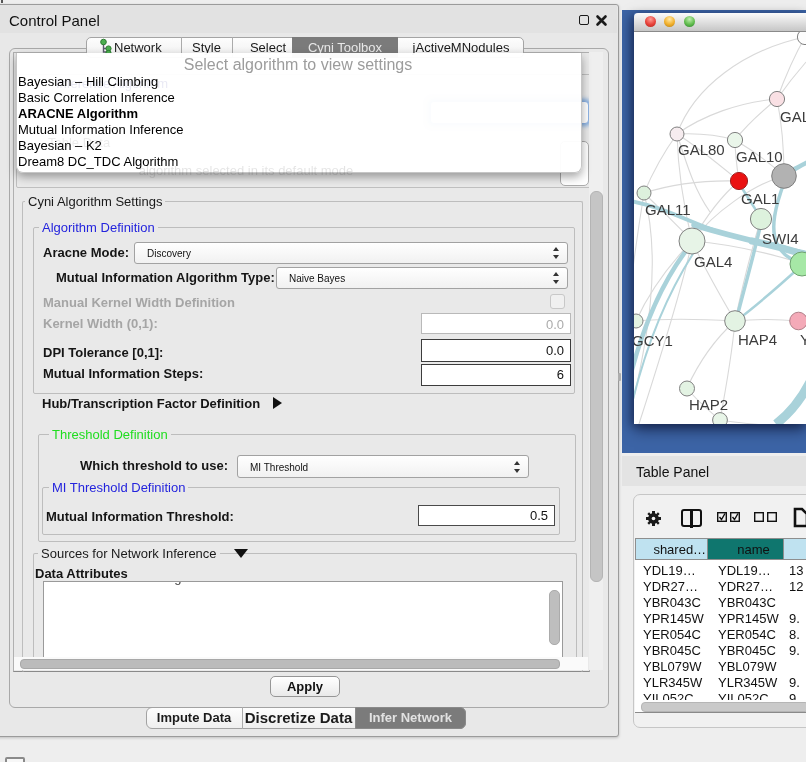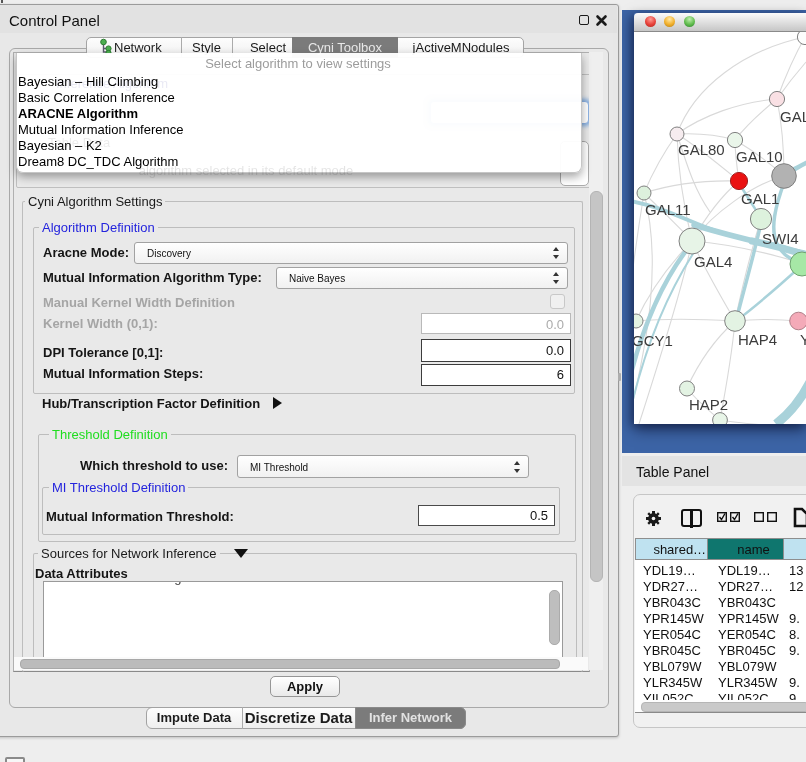--- a/index.html
+++ b/index.html
@@ -45,21 +45,21 @@
 
 <div class="grp" style="left:33px;top:227px;width:540px;height:165px;"></div>
 <div class="abs gtitle" style="left:39px;top:220px;color:#2424dd;">Algorithm Definition</div>
 
 <div class="abs lbl" style="left:43px;top:245px;">Aracne Mode:</div>
 <div class="combo" style="left:134px;top:242px;width:432px;height:20px;">
     <span class="tx">Discovery</span>
     <span class="arr"></span>
   </div>
 
-<div class="abs lbl" style="left:43px;top:270px;">Mutual Information Algorithm Type:</div>
+<div class="abs lbl" style="left:56px;top:270px;">Mutual Information Algorithm Type:</div>
 <div class="combo" style="left:276px;top:267px;width:290px;height:20px;">
     <span class="tx">Naive Bayes</span>
     <span class="arr"></span>
   </div>
 
 <div class="abs lbl dis" style="left:43px;top:295px;">Manual Kernel Width Definition</div>
 <div class="abs" style="left:550px;top:294px;width:13px;height:13px;background:#f0f0f0;border:1px solid #c8c8c8;border-radius:3px;"></div>
 
 <div class="abs lbl dis" style="left:43px;top:316px;">Kernel Width (0,1):</div>
 <div class="tin" style="left:421px;top:313px;width:150px;height:21px;border:1px solid #b9b9b9;color:#ababab;line-height:21px;">0.0</div>
@@ -122,21 +122,21 @@
 <div class="abs" style="left:398px;top:37px;width:126px;text-align:center;font-size:13px;color:#1a1a1a;line-height:21px;">jActiveMNodules</div>
 
 <svg class="abs" style="left:98px;top:38px;" width="15" height="16" viewBox="0 0 15 16">
   <path d="M5.5 6 V14 H8 M5.5 10.5 H8" stroke="#5a5a6e" stroke-width="1.4" fill="none"></path>
   <circle cx="5.5" cy="4" r="2.8" fill="#4caf50" stroke="#2e7d32" stroke-width="1"></circle>
   <circle cx="10.5" cy="10.5" r="2.6" fill="#4caf50" stroke="#2e7d32" stroke-width="1"></circle>
   <circle cx="10.5" cy="15" r="2.6" fill="#4caf50" stroke="#2e7d32" stroke-width="1"></circle>
 </svg>
 
 <div class="abs" style="left:16px;top:52.5px;width:564px;height:119px;background:rgba(255,255,255,0.96);border:1px solid #c6c6c6;border-top:none;border-radius:0 0 7px 7px;box-shadow:0 4px 10px rgba(0,0,0,0.35);"></div>
-<div class="abs" style="left:16px;top:56px;width:564px;text-align:center;font-size:13px;color:#9c9c9c;">Select algorithm to view settings</div>
+<div class="abs" style="left:16px;top:56px;width:564px;text-align:center;font-size:16px;color:#9c9c9c;">Select algorithm to view settings</div>
 <div class="abs" style="left:48px;top:76px;font-size:13px;color:rgba(40,40,150,0.10);margin-left:8px;">Inference Algorithm</div>
 <div class="abs" style="left:48px;top:135px;font-size:13px;color:rgba(0,0,0,0.08);">Table Data</div>
 <div class="abs" style="left:16px;top:163px;width:460px;text-align:center;font-size:13px;color:rgba(0,0,0,0.11);">algorithm selected in its default mode</div>
 <div class="abs" style="left:18px;top:74px;font-size:13px;color:#000;line-height:16px;">Bayesian – Hill Climbing<br>Basic Correlation Inference<br><b>ARACNE Algorithm</b><br>Mutual Information Inference<br>Bayesian – K2<br>Dream8 DC_TDC Algorithm</div>
 
 <div class="abs" style="left:622px;top:10px;width:184px;height:443px;background:#3c64a6;"></div>
 
 <div class="abs" style="left:634px;top:13px;width:172px;height:411px;box-shadow:0 6px 14px rgba(0,0,25,0.5), -3px 2px 8px rgba(0,0,25,0.3);">
   <div style="position:absolute;left:0;top:0;width:172px;height:17.5px;background:linear-gradient(#fbfbfb,#c6c6c6);border-bottom:1px solid #8a8a8a;border-radius:4px 0 0 0;"></div>
   <div style="position:absolute;left:11px;top:2.5px;width:11px;height:11px;border-radius:50%;background:radial-gradient(circle at 50% 30%,#ff9d96,#e8423a 55%,#ad2621);"></div>

